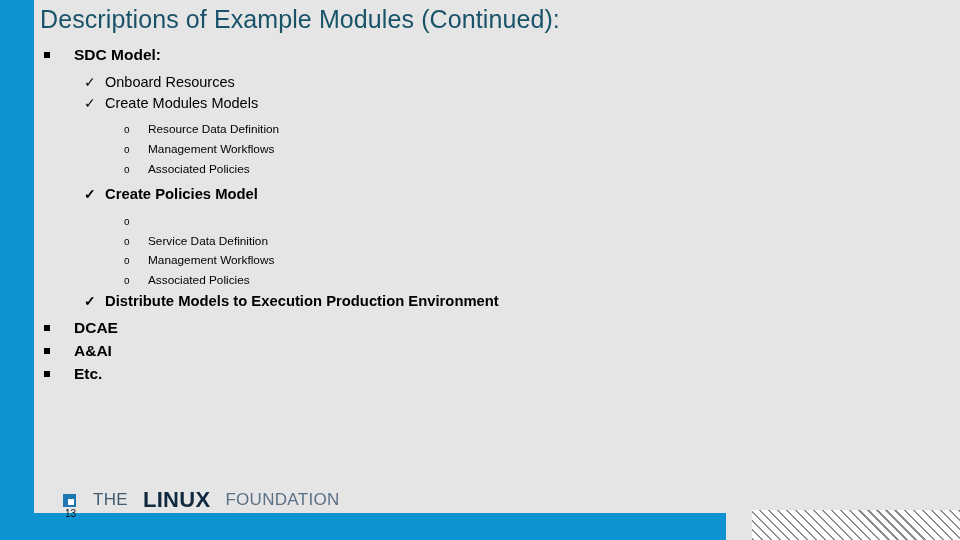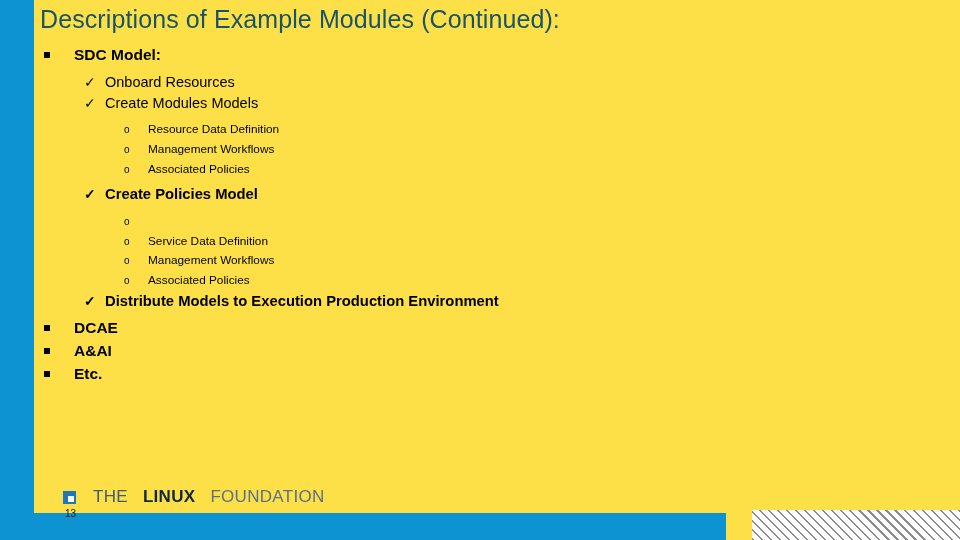--- a/index.html
+++ b/index.html
@@ -8,21 +8,21 @@
     padding: 0;
     background: #ffffff;
   }
   body {
     font-family: "Liberation Sans", sans-serif;
   }
   #slide {
     position: relative;
     width: 960px;
     height: 540px;
-    background: #fde047;
+    background: #e5e5e5;
     overflow: hidden;
   }
 
   
   .left-stripe {
     position: absolute;
     left: 0;
     top: 0;
     width: 34px;
     height: 513px;
@@ -179,21 +179,21 @@
     border-top: 2px solid #ffffff;
     box-sizing: border-box;
   }
   .logo-the {
     font-size: 17px;
     color: #3f5c73;
     font-weight: 400;
     letter-spacing: 0.3px;
   }
   .logo-linux {
-    font-size: 17px;
+    font-size: 22px;
     color: #10293f;
     font-weight: bold;
     letter-spacing: 0.3px;
     margin-left: 3px;
   }
   .logo-foundation {
     font-size: 17px;
     color: #5a7186;
     font-weight: 300;
     letter-spacing: 0.3px;

